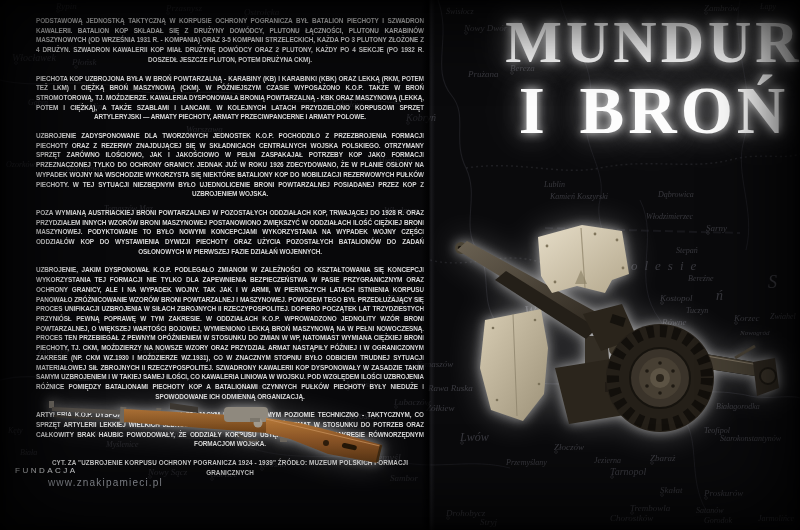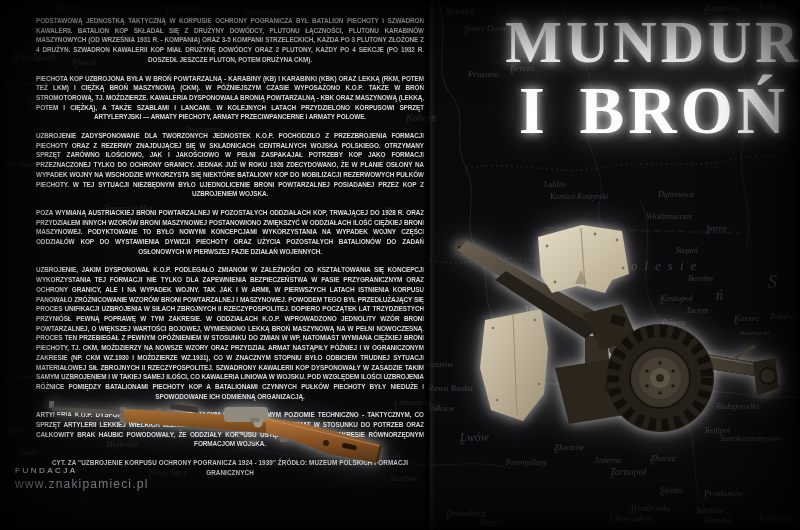--- a/index.html
+++ b/index.html
@@ -43,21 +43,21 @@
   .glow{filter:drop-shadow(0 0 6px rgba(255,255,255,.55)) drop-shadow(0 0 16px rgba(255,255,255,.28));}
   #gun{position:absolute;left:435px;top:188px;}
   #rifle{position:absolute;left:28px;top:392px;}
   
   .logo{position:absolute;left:15px;top:466px;}
   .logo .fundacja{font-size:8px;letter-spacing:2.5px;color:#e2e4e6;font-weight:400;margin-bottom:1px;}
   .logo .brand{font-size:21px;line-height:21px;letter-spacing:.4px;white-space:nowrap;}
   .logo .znaki{font-weight:400;color:#c3c7c9;}
   .logo .pamieci{font-weight:700;color:#ffffff;}
   .logo .redbar{display:inline-block;width:5px;height:15px;margin-left:2px;}
-  .logo .url{font-size:12px;color:#979ba2;letter-spacing:1.2px;margin-top:2px;width:148px;text-align:left;}
+  .logo .url{font-size:10px;color:#979ba2;letter-spacing:1.2px;margin-top:2px;width:148px;text-align:right;}
 </style>
 </head>
 <body>
 
 <div id="canvas">
 
   <svg id="map" viewBox="0 0 800 530">
     <path class="border" d="M438,0 C452,38 430,70 452,96 C468,116 452,140 466,168 C480,198 460,225 478,252 C492,272 480,300 496,322"></path>
     <path class="dotted" d="M466,168 C520,160 560,176 600,168 C648,158 690,170 730,160 C760,152 784,160 800,154"></path>
     <path class="river" d="M560,0 C570,40 600,70 588,110 C578,142 608,170 600,200 C594,222 612,244 606,266"></path>

